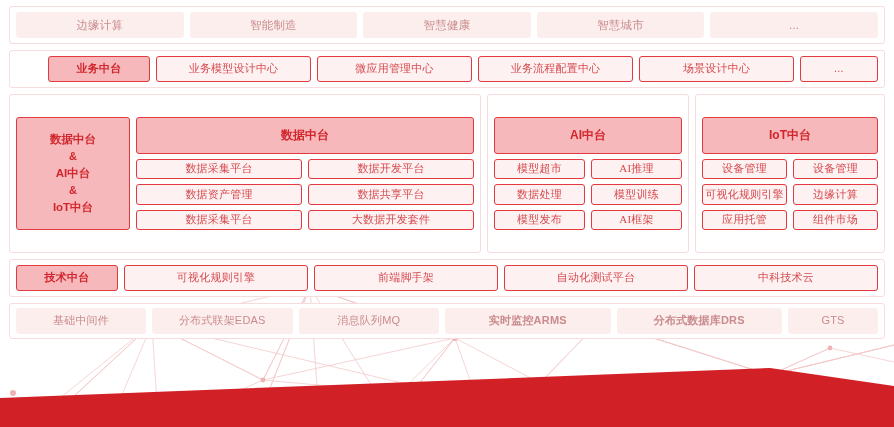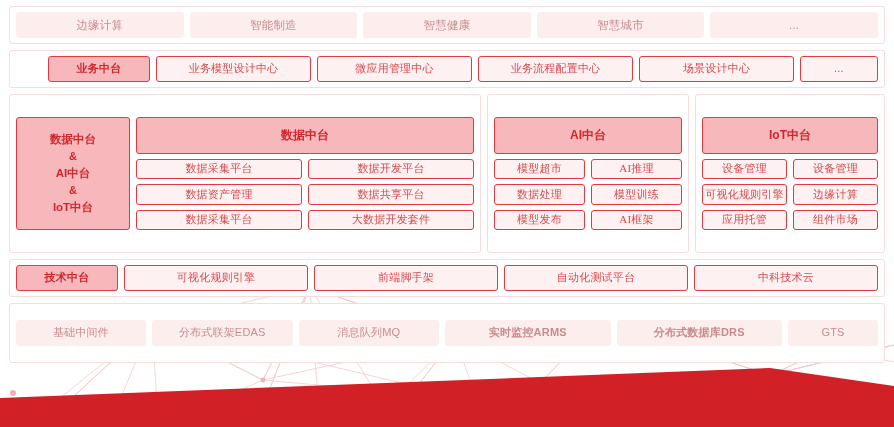--- a/index.html
+++ b/index.html
@@ -25,21 +25,21 @@
   .band{
     background:#ffffff;
     border:1px solid #f6dcdd;
     border-radius:3px;
     box-sizing:border-box;
     margin-bottom:6px;
     padding:5px 6px;
     display:flex;
     gap:6px;
   }
-  .band.tight{padding:16px 6px;}
+  .band.tight{padding:4px 6px;}
   
   .cell{
     box-sizing:border-box;
     display:flex;align-items:center;justify-content:center;
     text-align:center;
     font-size:11px;
     line-height:1.25;
     letter-spacing:.2px;
     border-radius:3px;
     height:24px;

